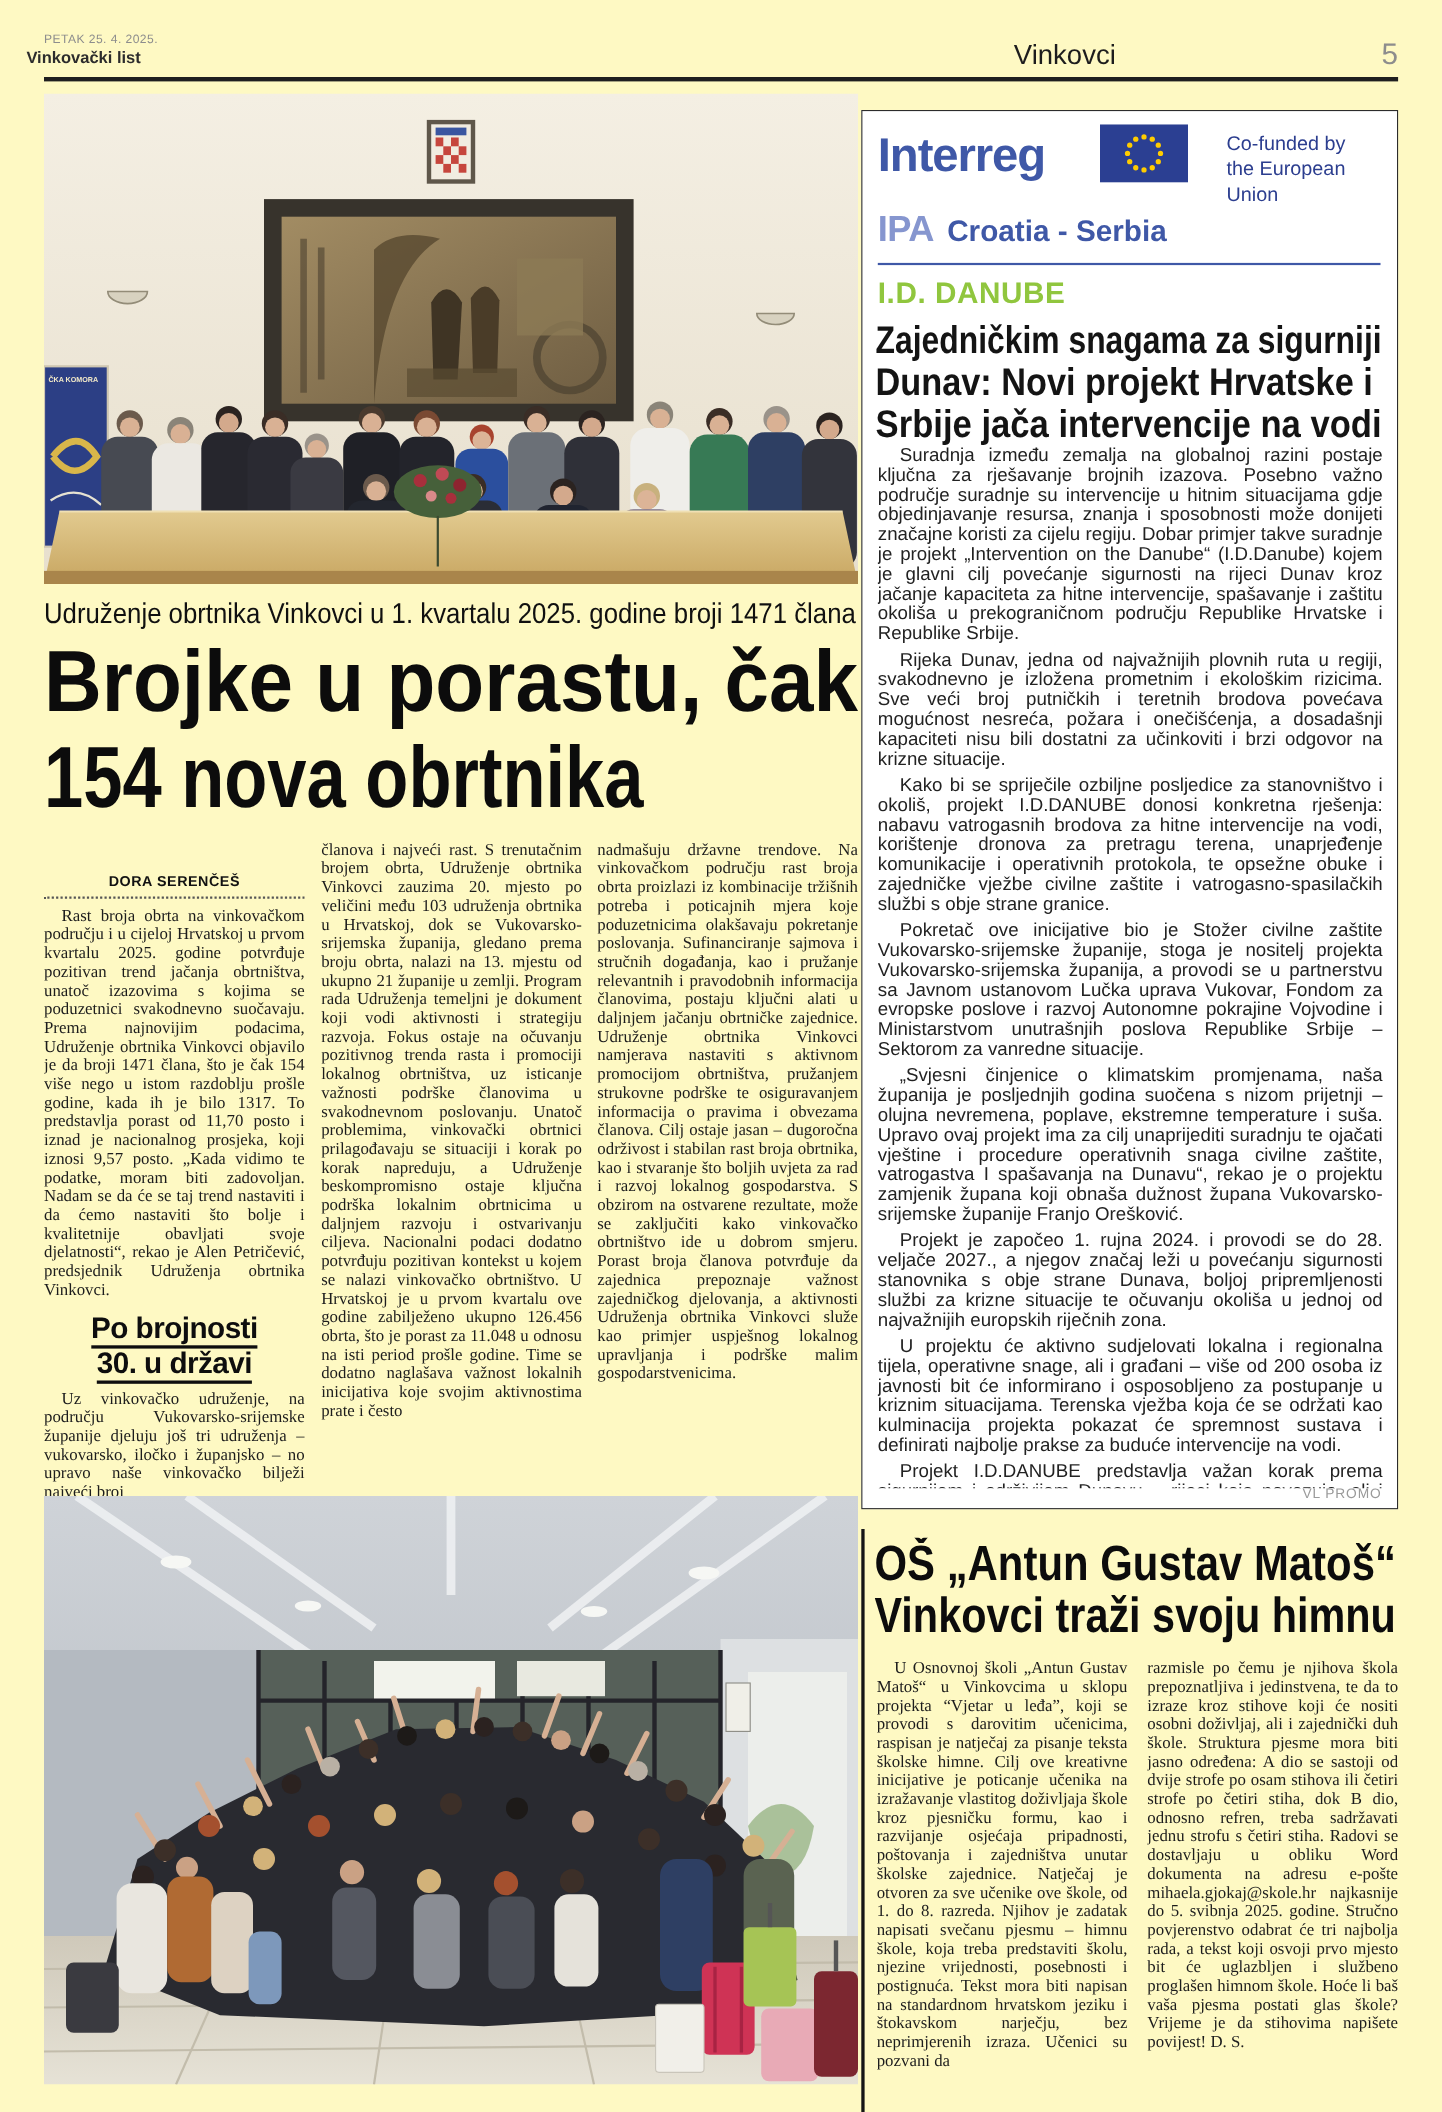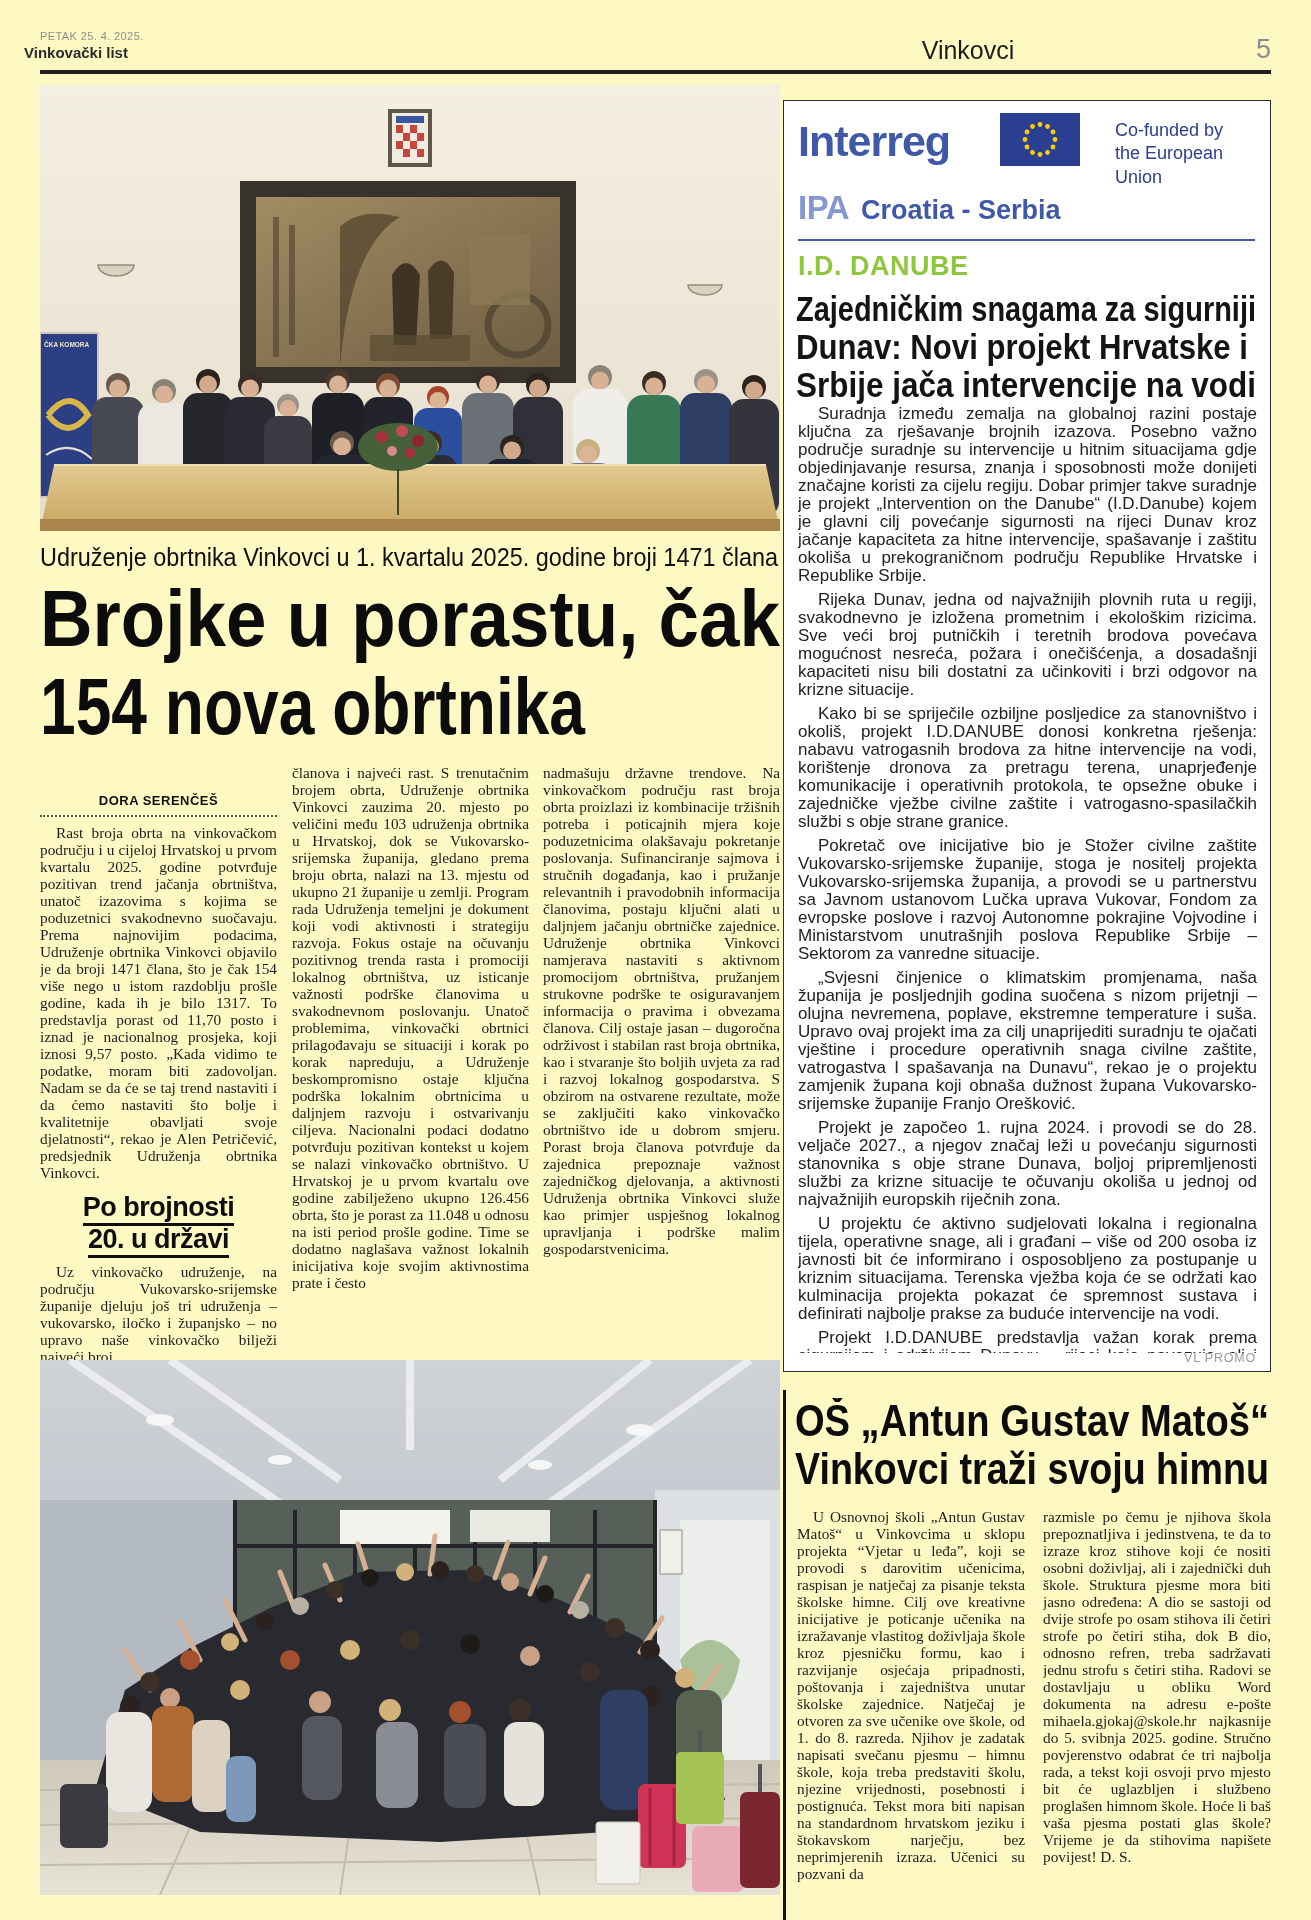--- a/index.html
+++ b/index.html
@@ -227,21 +227,21 @@
     <text class="svg-hl" x="0" y="70" textLength="740" lengthAdjust="spacingAndGlyphs">Brojke u porastu, čak</text>
     <text class="svg-hl" x="0" y="158" textLength="545" lengthAdjust="spacingAndGlyphs">154 nova obrtnika</text>
   </svg>
 
   <div class="abs col serif" style="left:40px;top:752px;width:237px;height:608px;margin-top:40px;">
     <div class="byline">DORA SERENČEŠ</div>
     <div class="dotted"></div>
     <p class="indent">Rast broja obrta na vinkovačkom području i u cijeloj Hrvatskoj u prvom kvartalu 2025. godine potvrđuje pozitivan trend jačanja obrtništva, unatoč izazovima s kojima se poduzetnici svakodnevno suočavaju. Prema najnovijim podacima, Udruženje obrtnika Vinkovci objavilo je da broji 1471 člana, što je čak 154 više nego u istom razdoblju prošle godine, kada ih je bilo 1317. To predstavlja porast od 11,70 posto i iznad je nacionalnog prosjeka, koji iznosi 9,57 posto. „Kada vidimo te podatke, moram biti zadovoljan. Nadam se da će se taj trend nastaviti i da ćemo nastaviti što bolje i kvalitetnije obavljati svoje djelatnosti“, rekao je Alen Petričević, predsjednik Udruženja obrtnika Vinkovci.</p>
     <div class="subhead">
       <span>Po brojnosti</span><br>
-      <span>20. u državi</span>
+      <span>30. u državi</span>
     </div>
     <p class="indent">Uz vinkovačko udruženje, na području Vukovarsko-srijemske županije djeluju još tri udruženja – vukovarsko, iločko i županjsko – no upravo naše vinkovačko bilježi najveći broj</p>
   </div>
   <div class="abs col serif" style="left:292px;top:764px;width:237px;height:596px;">
     <p>članova i najveći rast. S trenutačnim brojem obrta, Udruženje obrtnika Vinkovci zauzima 20. mjesto po veličini među 103 udruženja obrtnika u Hrvatskoj, dok se Vukovarsko-srijemska županija, gledano prema broju obrta, nalazi na 13. mjestu od ukupno 21 županije u zemlji. Program rada Udruženja temeljni je dokument koji vodi aktivnosti i strategiju razvoja. Fokus ostaje na očuvanju pozitivnog trenda rasta i promociji lokalnog obrtništva, uz isticanje važnosti podrške članovima u svakodnevnom poslovanju. Unatoč problemima, vinkovački obrtnici prilagođavaju se situaciji i korak po korak napreduju, a Udruženje beskompromisno ostaje ključna podrška lokalnim obrtnicima u daljnjem razvoju i ostvarivanju ciljeva. Nacionalni podaci dodatno potvrđuju pozitivan kontekst u kojem se nalazi vinkovačko obrtništvo. U Hrvatskoj je u prvom kvartalu ove godine zabilježeno ukupno 126.456 obrta, što je porast za 11.048 u odnosu na isti period prošle godine. Time se dodatno naglašava važnost lokalnih inicijativa koje svojim aktivnostima prate i često</p>
   </div>
   <div class="abs col serif" style="left:543px;top:764px;width:237px;height:596px;">
     <p>nadmašuju državne trendove. Na vinkovačkom području rast broja obrta proizlazi iz kombinacije tržišnih potreba i poticajnih mjera koje poduzetnicima olakšavaju pokretanje poslovanja. Sufinanciranje sajmova i stručnih događanja, kao i pružanje relevantnih i pravodobnih informacija članovima, postaju ključni alati u daljnjem jačanju obrtničke zajednice. Udruženje obrtnika Vinkovci namjerava nastaviti s aktivnom promocijom obrtništva, pružanjem strukovne podrške te osiguravanjem informacija o pravima i obvezama članova. Cilj ostaje jasan – dugoročna održivost i stabilan rast broja obrtnika, kao i stvaranje što boljih uvjeta za rad i razvoj lokalnog gospodarstva. S obzirom na ostvarene rezultate, može se zaključiti kako vinkovačko obrtništvo ide u dobrom smjeru. Porast broja članova potvrđuje da zajednica prepoznaje važnost zajedničkog djelovanja, a aktivnosti Udruženja obrtnika Vinkovci služe kao primjer uspješnog lokalnog upravljanja i podrške malim gospodarstvenicima.</p>
   </div>
 

